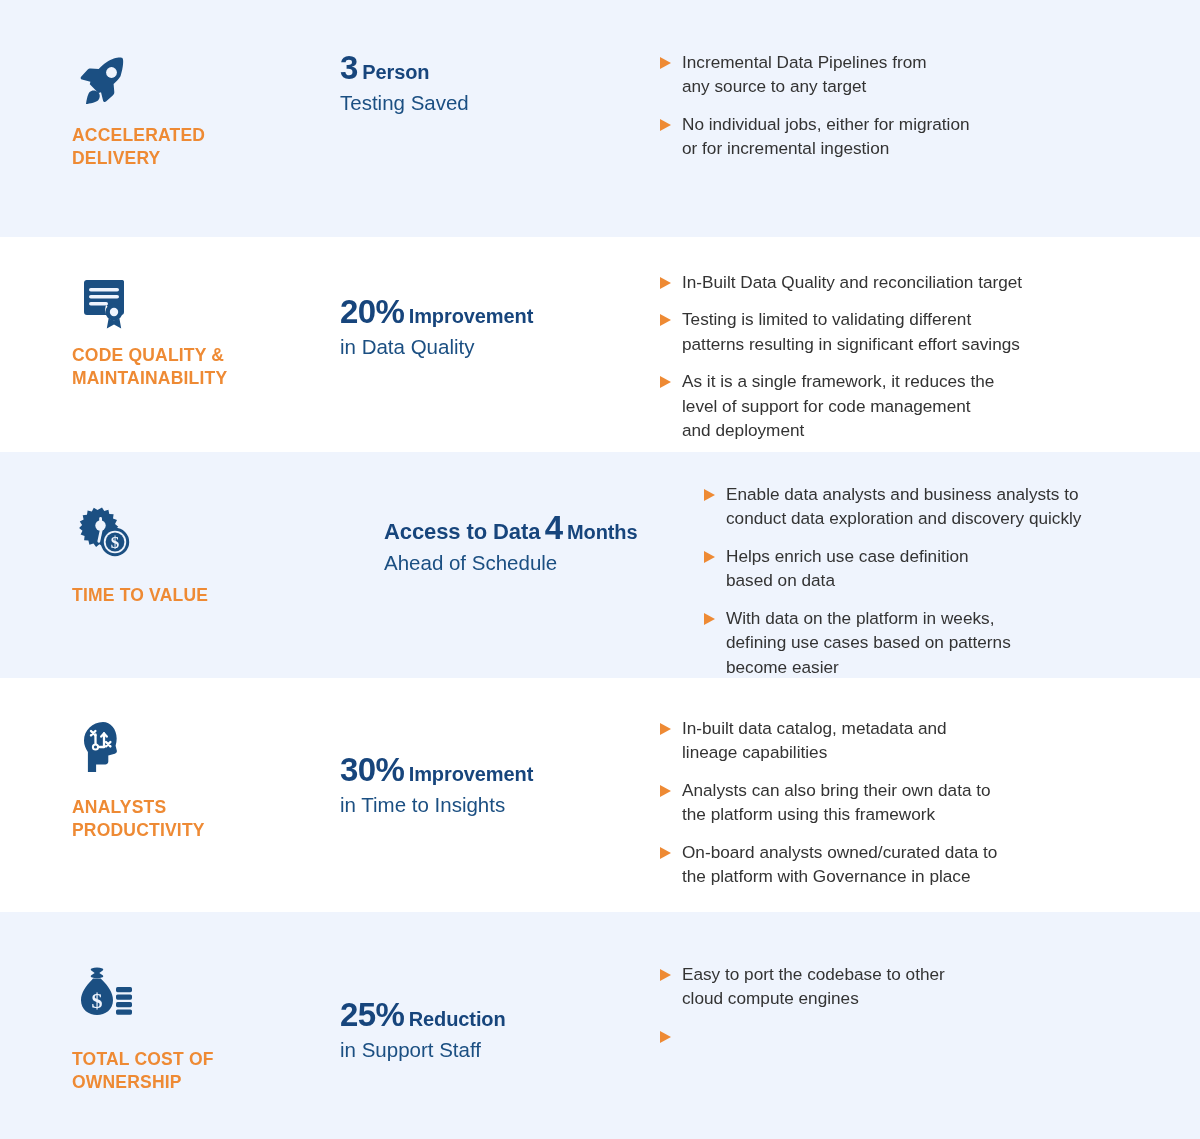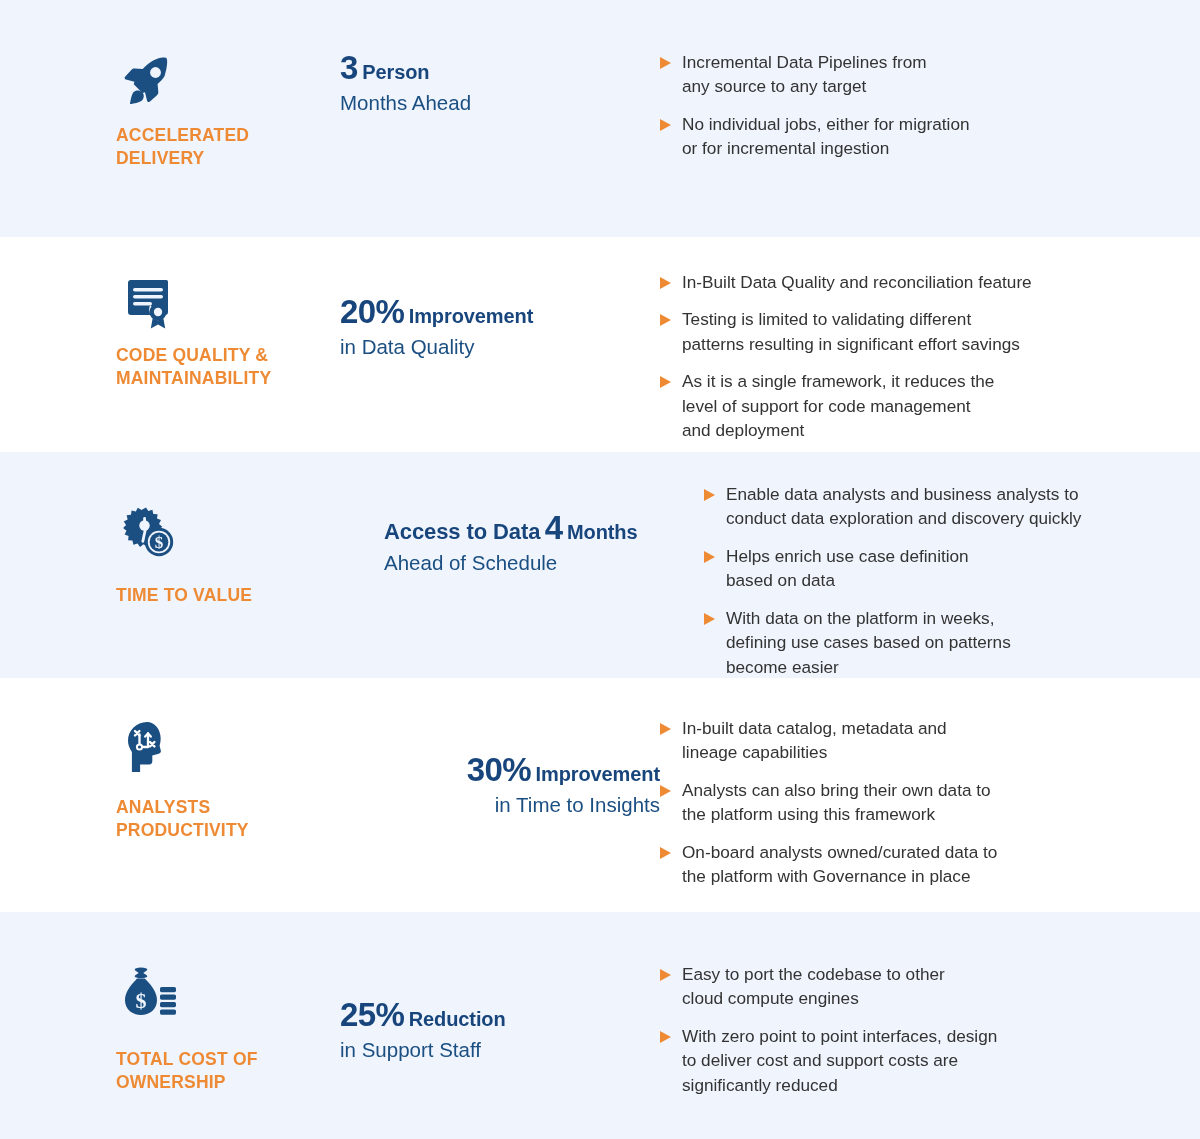--- a/index.html
+++ b/index.html
@@ -22,21 +22,21 @@
     width: 100%;
     position: relative;
   }
   .row.tint   { background: #eff4fd; }
   .row.plain  { background: #ffffff; }
 
   
   .col-icon {
     width: 340px;
     flex: 0 0 340px;
-    padding-left: 116px;
+    padding-left: 72px;
     position: relative;
   }
   .icon-box {
     width: 64px;
     height: 64px;
     display: block;
   }
   .icon-box svg { display: block; }
   .cat-label {
     color: #ee8a34;
@@ -129,21 +129,21 @@
         </svg>
       </span>
       <div class="cat-label">ACCELERATED
 DELIVERY</div>
     </div>
 
     <div class="col-metric">
       <div class="metric-line1">
         <span class="metric-pre"></span><span class="metric-num">3</span> <span class="metric-post">Person</span>
       </div>
-      <div class="metric-line2">Months Ahead</div>
+      <div class="metric-line2">Testing Saved</div>
     </div>
 
     <div class="col-bullets">
       <div class="bullet">
         <span class="tri">
           <svg width="11" height="12" viewBox="0 0 11 12">
               <path d="M0 0 L11 6 L0 12 Z" fill="#ee8a34"></path>
             </svg>
         </span>
         <span class="bullet-text">Incremental Data Pipelines from
@@ -190,21 +190,21 @@
       <div class="metric-line2">in Data Quality</div>
     </div>
 
     <div class="col-bullets">
       <div class="bullet">
         <span class="tri">
           <svg width="11" height="12" viewBox="0 0 11 12">
               <path d="M0 0 L11 6 L0 12 Z" fill="#ee8a34"></path>
             </svg>
         </span>
-        <span class="bullet-text" style="max-width:none;">In-Built Data Quality and reconciliation feature</span>
+        <span class="bullet-text" style="max-width:none;">In-Built Data Quality and reconciliation target</span>
       </div>
       <div class="bullet">
         <span class="tri">
           <svg width="11" height="12" viewBox="0 0 11 12">
               <path d="M0 0 L11 6 L0 12 Z" fill="#ee8a34"></path>
             </svg>
         </span>
         <span class="bullet-text" style="max-width:none;">Testing is limited to validating different
 patterns resulting in significant effort savings</span>
       </div>
@@ -296,21 +296,21 @@
             </g>
             <circle cx="23.5" cy="31" r="3.6" fill="#ffffff"></circle>
             <circle cx="23.5" cy="31" r="1.6" fill="#1b4f82"></circle>
           </g>
         </svg>
       </span>
       <div class="cat-label" style="margin-top:16px;">ANALYSTS
 PRODUCTIVITY</div>
     </div>
 
-    <div class="col-metric" style="padding-top:36px;text-align:right;">
+    <div class="col-metric" style="padding-top:36px;">
       <div class="metric-line1">
         <span class="metric-pre"></span><span class="metric-num">30%</span> <span class="metric-post">Improvement</span>
       </div>
       <div class="metric-line2">in Time to Insights</div>
     </div>
 
     <div class="col-bullets" style="padding-top:0;">
       <div class="bullet">
         <span class="tri">
           <svg width="11" height="12" viewBox="0 0 11 12">
@@ -376,20 +376,17 @@
         </span>
         <span class="bullet-text">Easy to port the codebase to other
 cloud compute engines</span>
       </div>
       <div class="bullet">
         <span class="tri">
           <svg width="11" height="12" viewBox="0 0 11 12">
               <path d="M0 0 L11 6 L0 12 Z" fill="#ee8a34"></path>
             </svg>
         </span>
-        <span class="bullet-text" style="max-width:none;">With zero point to point interfaces, design
-to deliver cost and support costs are
-significantly reduced</span>
       </div>
     </div>
   </div>
 
 </div>
 
 </body></html>

